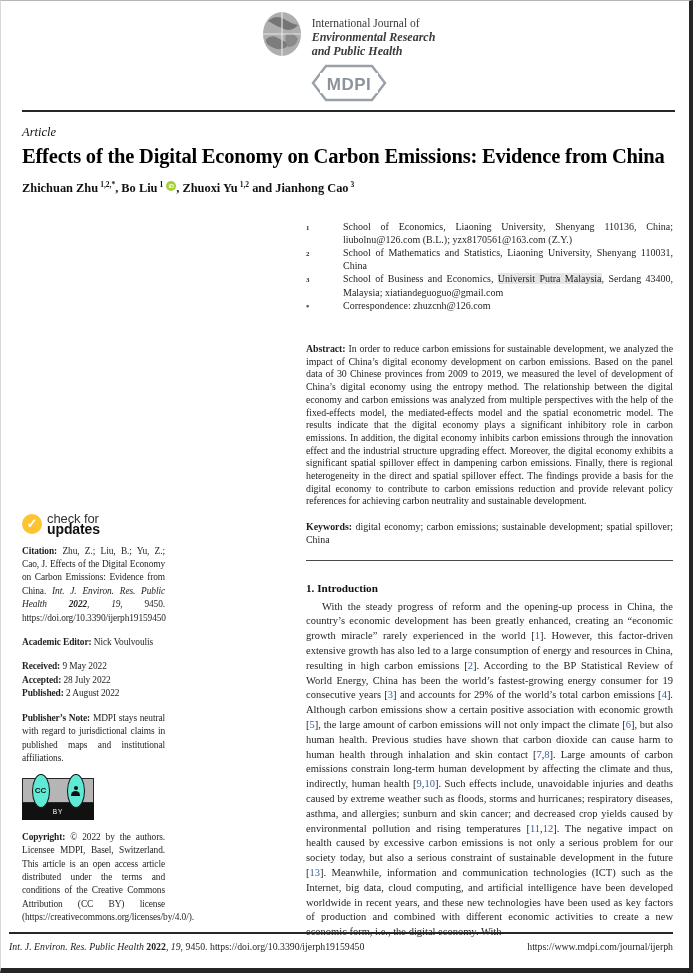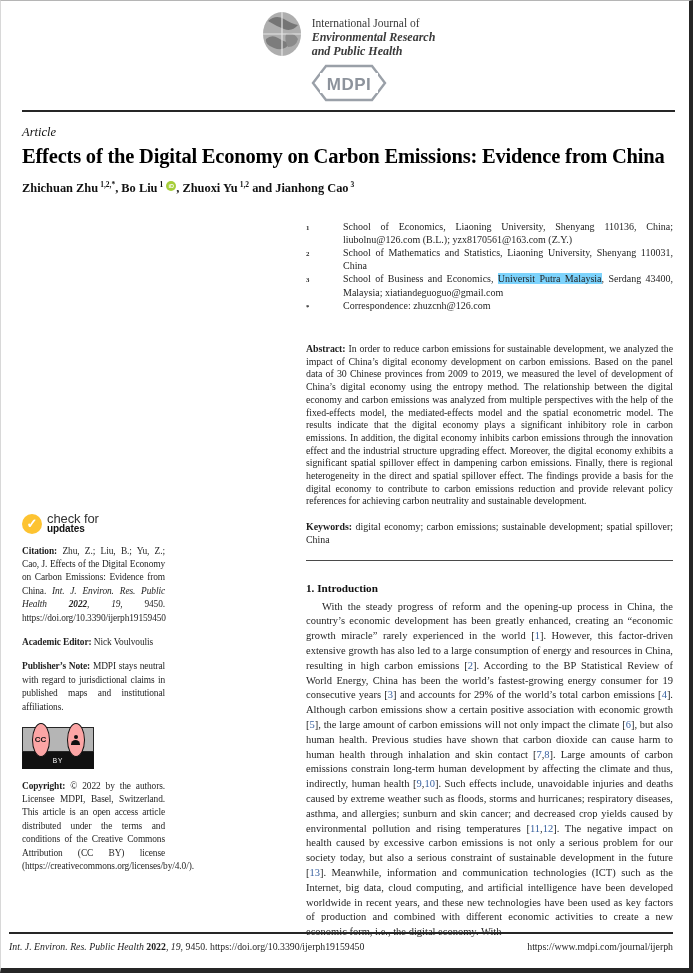--- a/index.html
+++ b/index.html
@@ -34,41 +34,41 @@
     text-align:justify;color:#1f1f1f;letter-spacing:-0.1px;}
   .maincol{flex:none;width:367px;margin-left:141px;padding-top:16px;}
 
   
   .chk{display:flex;align-items:center;gap:5px;cursor:pointer;}
   .chk-circle{width:20px;height:20px;border-radius:50%;background:#fdc331;color:#fff;
     display:flex;align-items:center;justify-content:center;font-size:13px;font-weight:bold;
     font-family:"Liberation Sans",sans-serif;}
   .chk-text{line-height:10px;text-align:left;font-family:"Liberation Sans",sans-serif;}
   .chk-l1{display:block;font-size:13px;color:#333;}
-  .chk-l2{display:block;font-size:10px;font-weight:bold;color:#111;}
+  .chk-l2{display:block;font-size:14px;font-weight:bold;color:#111;}
   .sb-block{margin-top:11px;}
   .b{font-weight:bold;}
   .it{font-style:italic;}
   .ccb{width:72px;margin-top:13px;cursor:pointer;}
   .ccb-top{height:25px;background:#b5b5b5;border:1.5px solid #262626;display:flex;
     align-items:center;justify-content:space-around;box-sizing:border-box;}
-  .ccb-circle{width:18px;height:34px;border:1.8px solid #111;border-radius:50%;background:#fca5a5;
+  .ccb-circle{width:18px;height:34px;border:1.8px solid #111;border-radius:50%;background:#5eead4;
     display:flex;flex-direction:column;align-items:center;justify-content:center;
     font-size:8px;font-weight:bold;color:#111;font-family:"Liberation Sans",sans-serif;box-sizing:border-box;}
   .p-head{width:4px;height:4px;border-radius:50%;background:#111;display:block;}
   .p-body{display:block;width:9px;height:5px;border-radius:5px 5px 0 0;background:#111;margin-top:1px;}
   .ccb-bar{background:#111;color:#fff;font-size:6.5px;text-align:center;padding:1.5px 0;
     font-family:"Liberation Sans",sans-serif;letter-spacing:1px;}
 
   
   .aff{font-size:10px;line-height:13.2px;color:#1e1e1e;}
   .aff-row{display:flex;gap:24px;}
   .aff-marker{flex:none;width:13px;font-size:6.8px;font-weight:bold;padding-top:1px;}
   .aff-text{flex:1;text-align:justify;}
-  .hl{background:#7dd3fc;margin-top:28px;}
+  .hl{background:#e5e5e5;margin-top:28px;}
   .abstract{margin-top:30px;font-size:9.9px;line-height:12.7px;text-align:justify;
     letter-spacing:-0.05px;}
   .kw{margin-top:13px;font-size:9.9px;line-height:12.7px;text-align:justify;}
   .kw-rule{border-top:1px solid #4a4a4a;margin-top:13px;}
   .sec-h{margin-top:21px;font-size:11.2px;font-weight:bold;color:#111;}
   .body-p{margin-top:6px;font-size:10.5px;line-height:14.8px;text-align:justify;
     text-indent:16px;color:#1e1e1e;}
   .cite{color:#3a62a0;}
 
   
@@ -128,20 +128,25 @@
         <div class="sb-block">
           <span class="b">Citation:</span>
           <span>Zhu, Z.; Liu, B.; Yu, Z.; Cao, J. Effects of the Digital Economy on Carbon Emissions: Evidence from China. </span><span class="it">Int. J. Environ. Res. Public Health </span><span class="b it">2022</span><span>, </span><span class="it">19</span><span>, 9450. https://doi.org/10.3390/ijerph19159450</span>
         </div>
 
         <div class="sb-block">
           <span class="b">Academic Editor:</span>
           <span>Nick Voulvoulis</span>
         </div>
 
+        <div class="sb-block">
+          <div><span class="b">Received:</span> <span>9 May 2022</span></div>
+          <div><span class="b">Accepted:</span> <span>28 July 2022</span></div>
+          <div><span class="b">Published:</span> <span>2 August 2022</span></div>
+        </div>
 
         <div class="sb-block">
           <span class="b">Publisher’s Note:</span>
           <span>MDPI stays neutral with regard to jurisdictional claims in published maps and institutional affiliations.</span>
         </div>
 
         <div class="ccb">
           <div class="ccb-top">
             <span class="ccb-circle">CC</span>
             <span class="ccb-circle">

